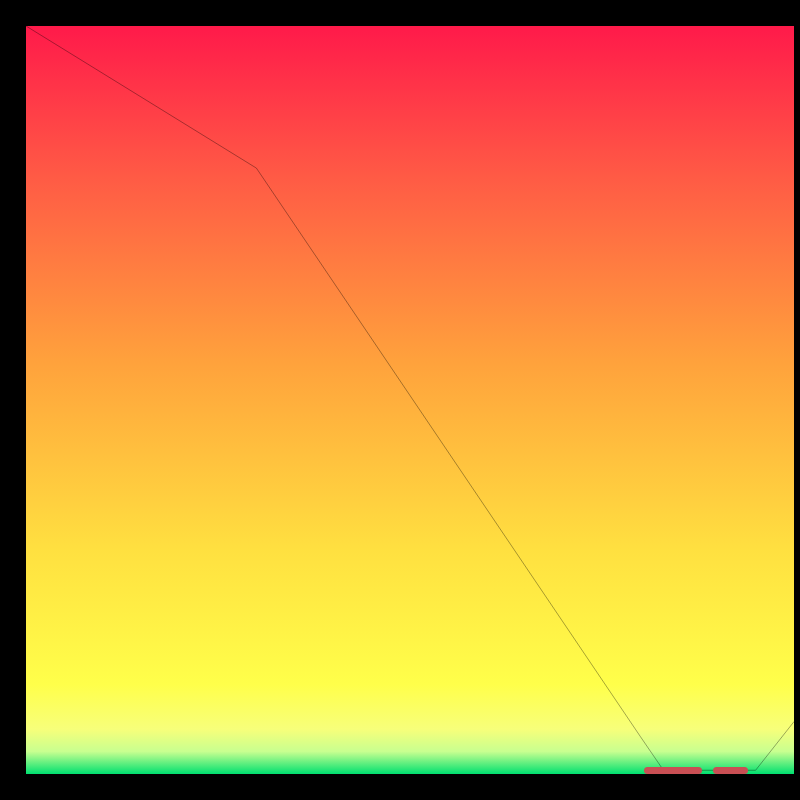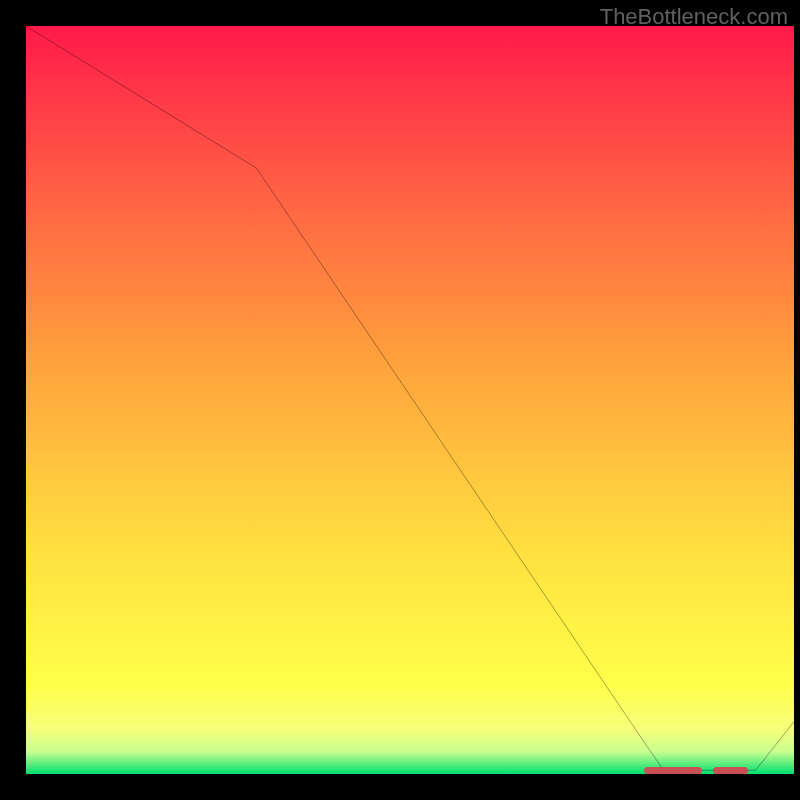--- a/index.html
+++ b/index.html
@@ -44,21 +44,20 @@
     height: 7px;
     border-radius: 4px;
     background: #c94f54;
     z-index: 4;
   }
 </style>
 </head>
 <body>
 
 <div class="frame">
-  <div class="watermark">TheBottleneck.com</div>
   <div class="plot-area">
     <svg id="plot-svg" viewBox="0 0 100 100" preserveAspectRatio="none">
       <defs>
         <linearGradient id="bg-grad" x1="0" y1="1" x2="0" y2="0">
             <stop offset="0%" stop-color="#00e070"></stop>
             <stop offset="3%" stop-color="#c8ff90"></stop>
             <stop offset="6%" stop-color="#f7ff7a"></stop>
             <stop offset="12%" stop-color="#ffff4a"></stop>
             <stop offset="30%" stop-color="#ffe040"></stop>
             <stop offset="55%" stop-color="#ffa23c"></stop>

